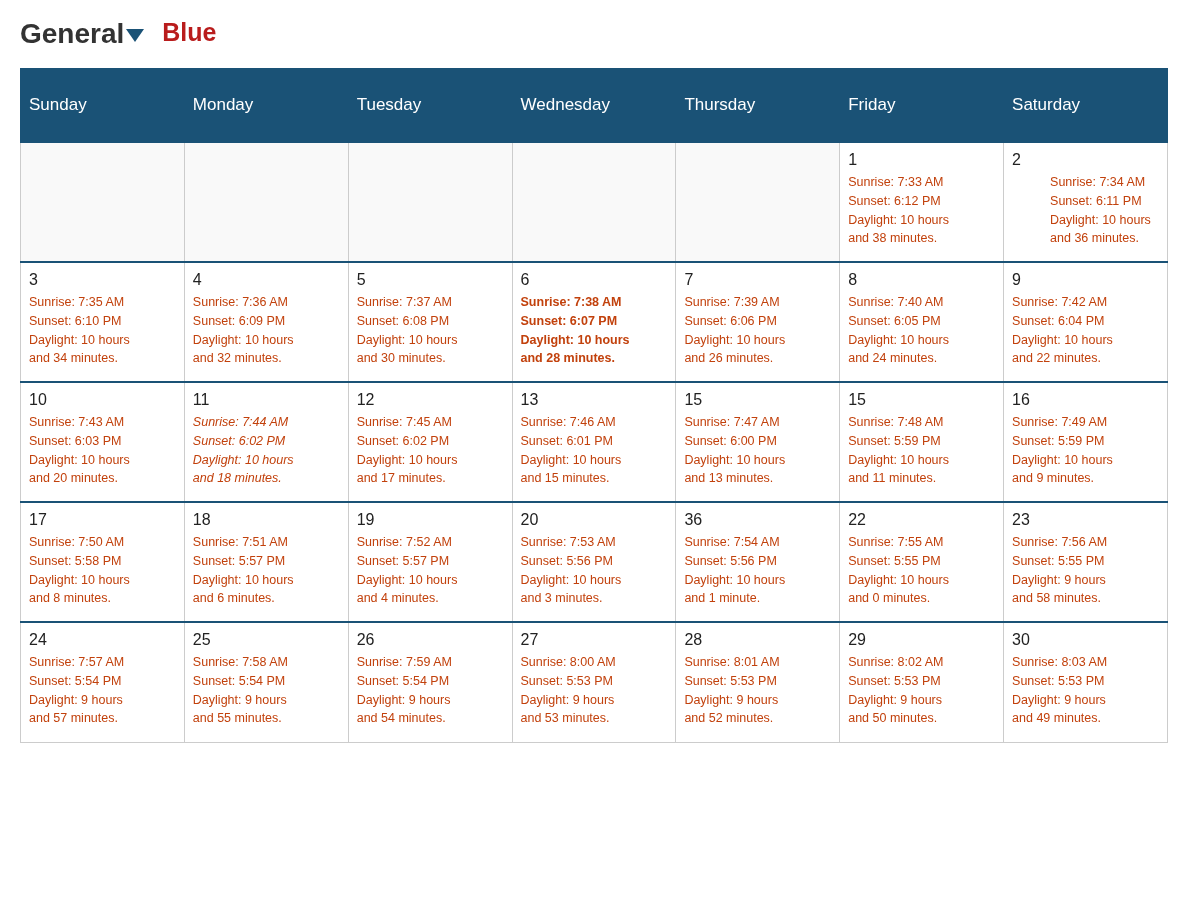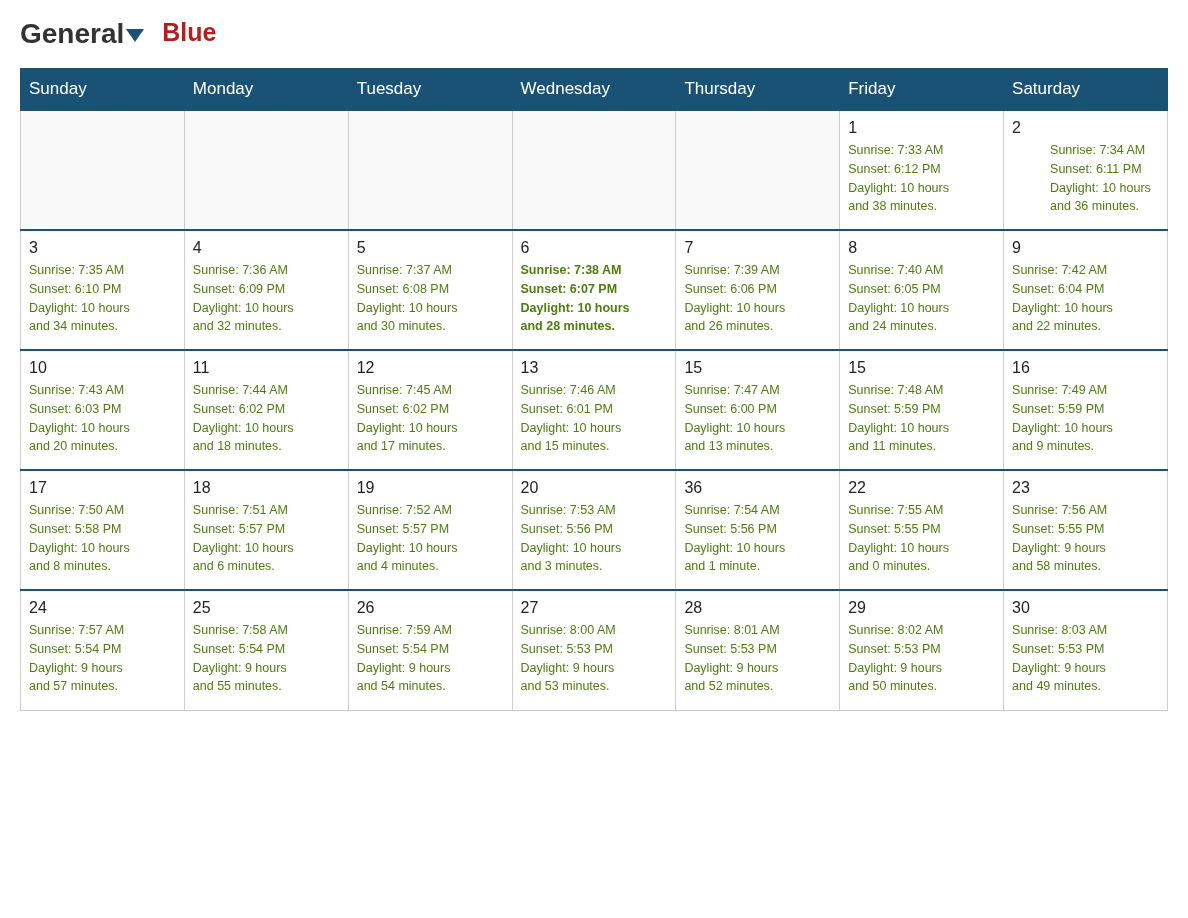--- a/index.html
+++ b/index.html
@@ -52,21 +52,21 @@
       margin-top: 4px;
     }
     .calendar-table {
       width: 100%;
       border-collapse: collapse;
       table-layout: fixed;
     }
     .calendar-table th {
       background: #1a5276;
       color: #fff;
-      padding: 10px 8px;
+      padding: 26px 8px;
       font-size: 17px;
       font-weight: normal;
       text-align: left;
       border: 1px solid #1a5276;
     }
     .calendar-table td {
       vertical-align: top;
       padding: 8px 8px 12px 8px;
       border: 1px solid #ccc;
       font-size: 13px;
@@ -76,21 +76,21 @@
     .day-number {
       font-size: 16px;
       font-weight: normal;
       color: #222;
       display: block;
       margin-bottom: 4px;
     }
     .day-info {
       font-size: 12.5px;
       line-height: 1.5;
-      color: #4d7c0f;
+      color: #c2410c;
     }
     .empty-cell {
       background: #f9f9f9;
     }
     tr.week-row td {
       border-top: 2px solid #1a5276;
     }
   </style>
 </head>
 <body>
@@ -196,21 +196,21 @@
       <tr class="week-row">
         <td>
           <span class="day-number">10</span>
           <div class="day-info" style="white-space: pre-line;">Sunrise: 7:43 AM
 Sunset: 6:03 PM
 Daylight: 10 hours
 and 20 minutes.</div>
         </td>
         <td>
           <span class="day-number">11</span>
-          <div class="day-info" style="white-space: pre-line;">Sunrise: 7:44 AM
+          <div class="day-info" style="white-space: pre-line; font-style: italic;">Sunrise: 7:44 AM
 Sunset: 6:02 PM
 Daylight: 10 hours
 and 18 minutes.</div>
         </td>
         <td>
           <span class="day-number">12</span>
           <div class="day-info" style="white-space: pre-line;">Sunrise: 7:45 AM
 Sunset: 6:02 PM
 Daylight: 10 hours
 and 17 minutes.</div>

